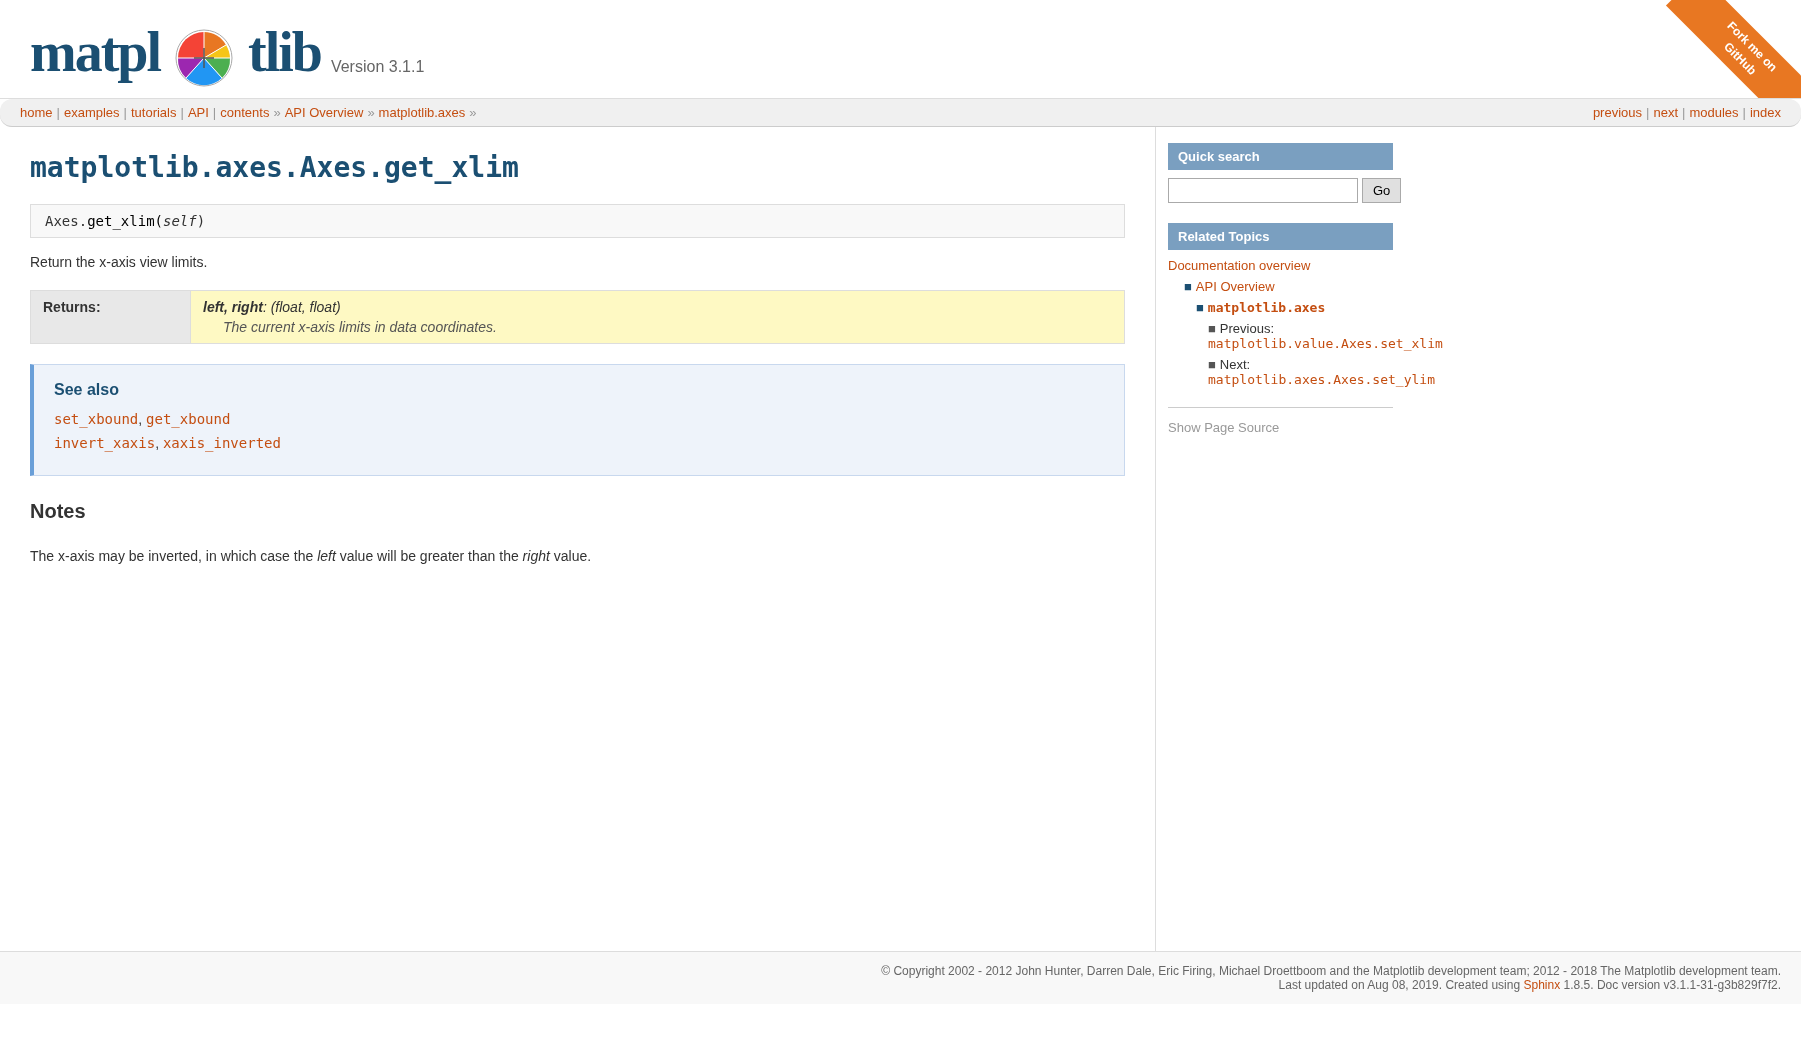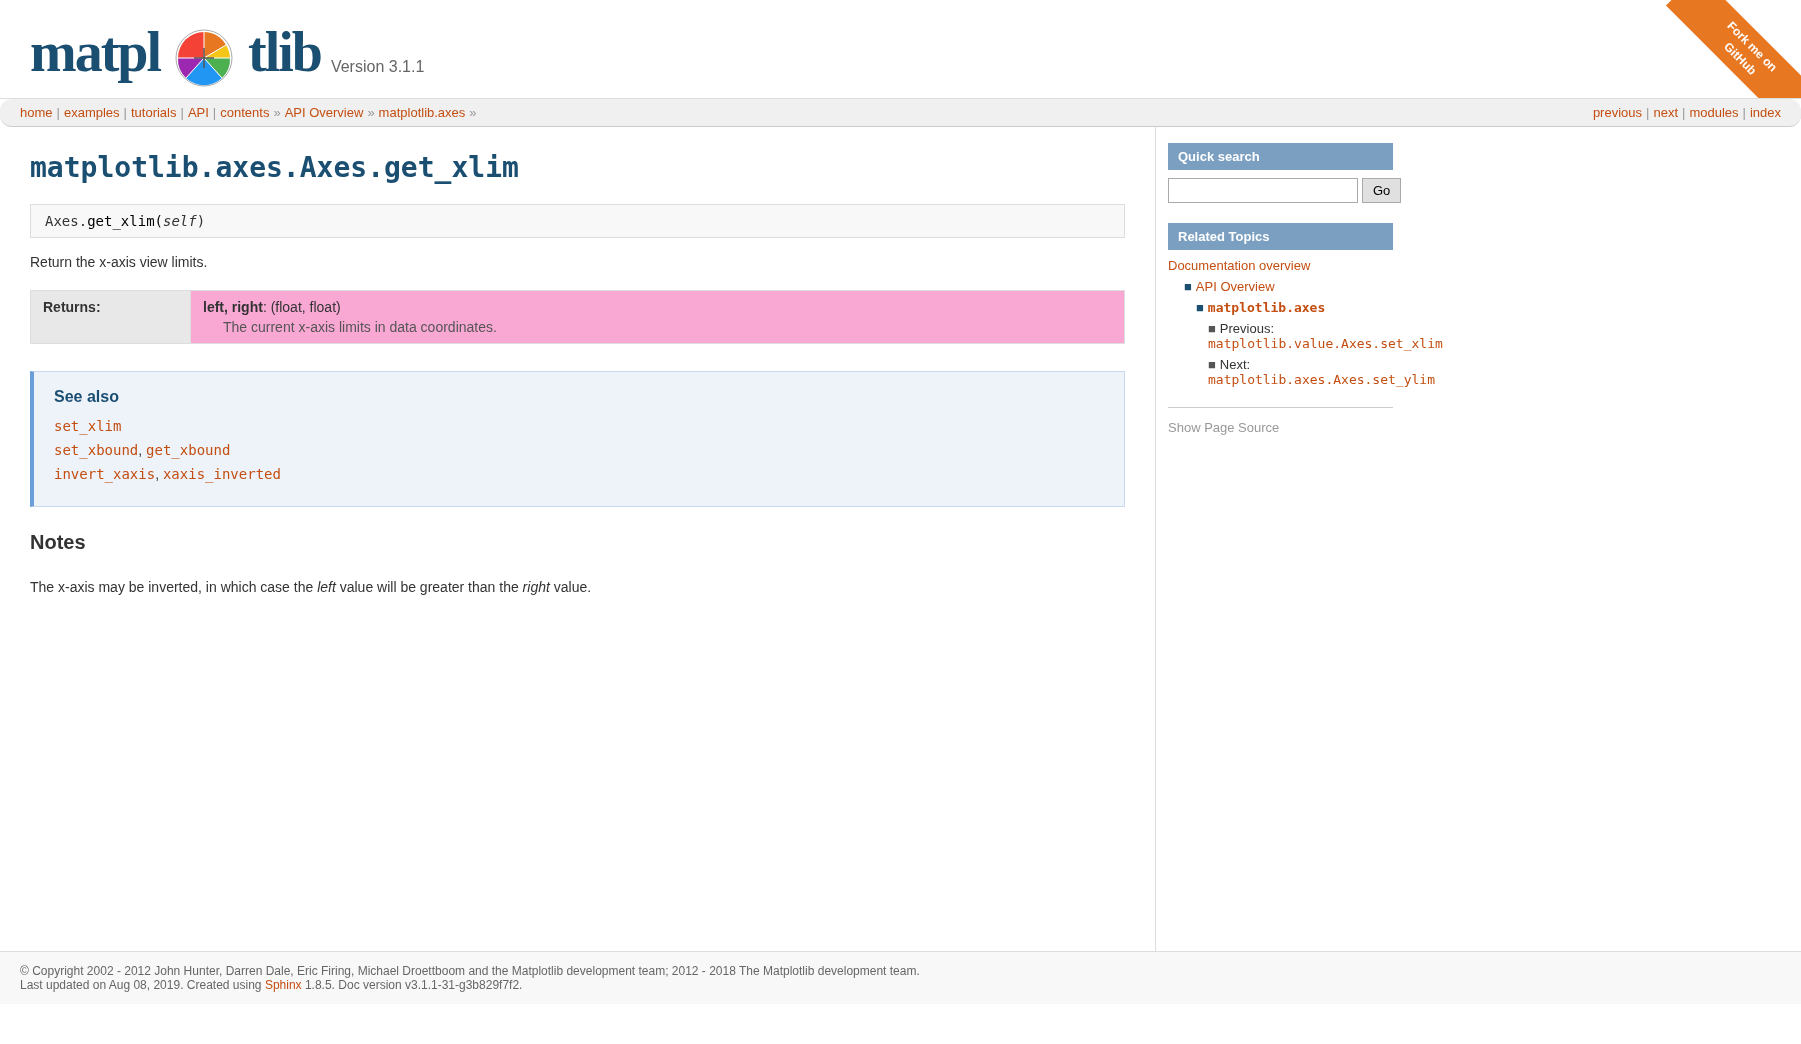--- a/index.html
+++ b/index.html
@@ -85,36 +85,36 @@
     .sig-class { color: #333; }
     .sig-method { color: #000000; }
     .sig-param { font-style: italic; color: #333; }
 
     
     #description { margin-bottom: 20px; font-size: 14px; }
 
     
     #returns-table {
       border-collapse: collapse;
-      margin-bottom: 27px;
+      margin-bottom: 20px;
       width: 100%;
       border-radius: 14px;
     }
     #returns-table td {
       border: 1px solid #ddd;
       vertical-align: top;
       padding: 8px 12px;
     }
     .returns-header {
       background: #e8e8e8;
       font-weight: bold;
       width: 160px;
       font-size: 14px;
     }
-    .returns-content { background: #f9a8d4; }
+    .returns-content { background: #fef9c3; font-style: italic; }
     .returns-name { font-weight: bold; font-size: 14px; }
     .returns-desc { font-size: 14px; color: #555; margin-top: 4px; padding-left: 20px; }
 
     
     #see-also-box {
       background: #eef3fa;
       border: 1px solid #c8d8ee;
       border-left: 4px solid #6a9fd8;
       padding: 16px 20px;
       margin-bottom: 24px;
@@ -187,21 +187,21 @@
       border-top: 1px solid #ccc;
       padding-top: 12px;
       margin-top: 20px;
     }
 
     
     #footer {
       background: #f8f8f8;
       border-top: 1px solid #ddd;
       padding: 12px 20px;
-      text-align: left;
+      text-align: right;
       font-size: 12px;
       color: #666;
     }
     #footer a { color: #c44e11; text-decoration: none; }
 
     
     .logo-icon {
       display: inline-block;
       width: 60px;
       height: 60px;
@@ -302,23 +302,20 @@
           </div>
           <div class="returns-desc">The current x-axis limits in data coordinates.</div>
         </td>
       </tr>
     </tbody>
       </table>
 
     <div id="see-also-box">
       <div id="see-also-title">See also</div>
       <div class="see-also-row">
-        <a class="see-also-link" href="#">set_xlim</a>
-      </div>
-      <div class="see-also-row">
         <a class="see-also-link" href="#">set_xbound</a>,
         <a class="see-also-link" href="#">get_xbound</a>
       </div>
       <div class="see-also-row">
         <a class="see-also-link" href="#">invert_xaxis</a>,
         <a class="see-also-link" href="#">xaxis_inverted</a>
       </div>
     </div>
 
     <div id="notes-section">

